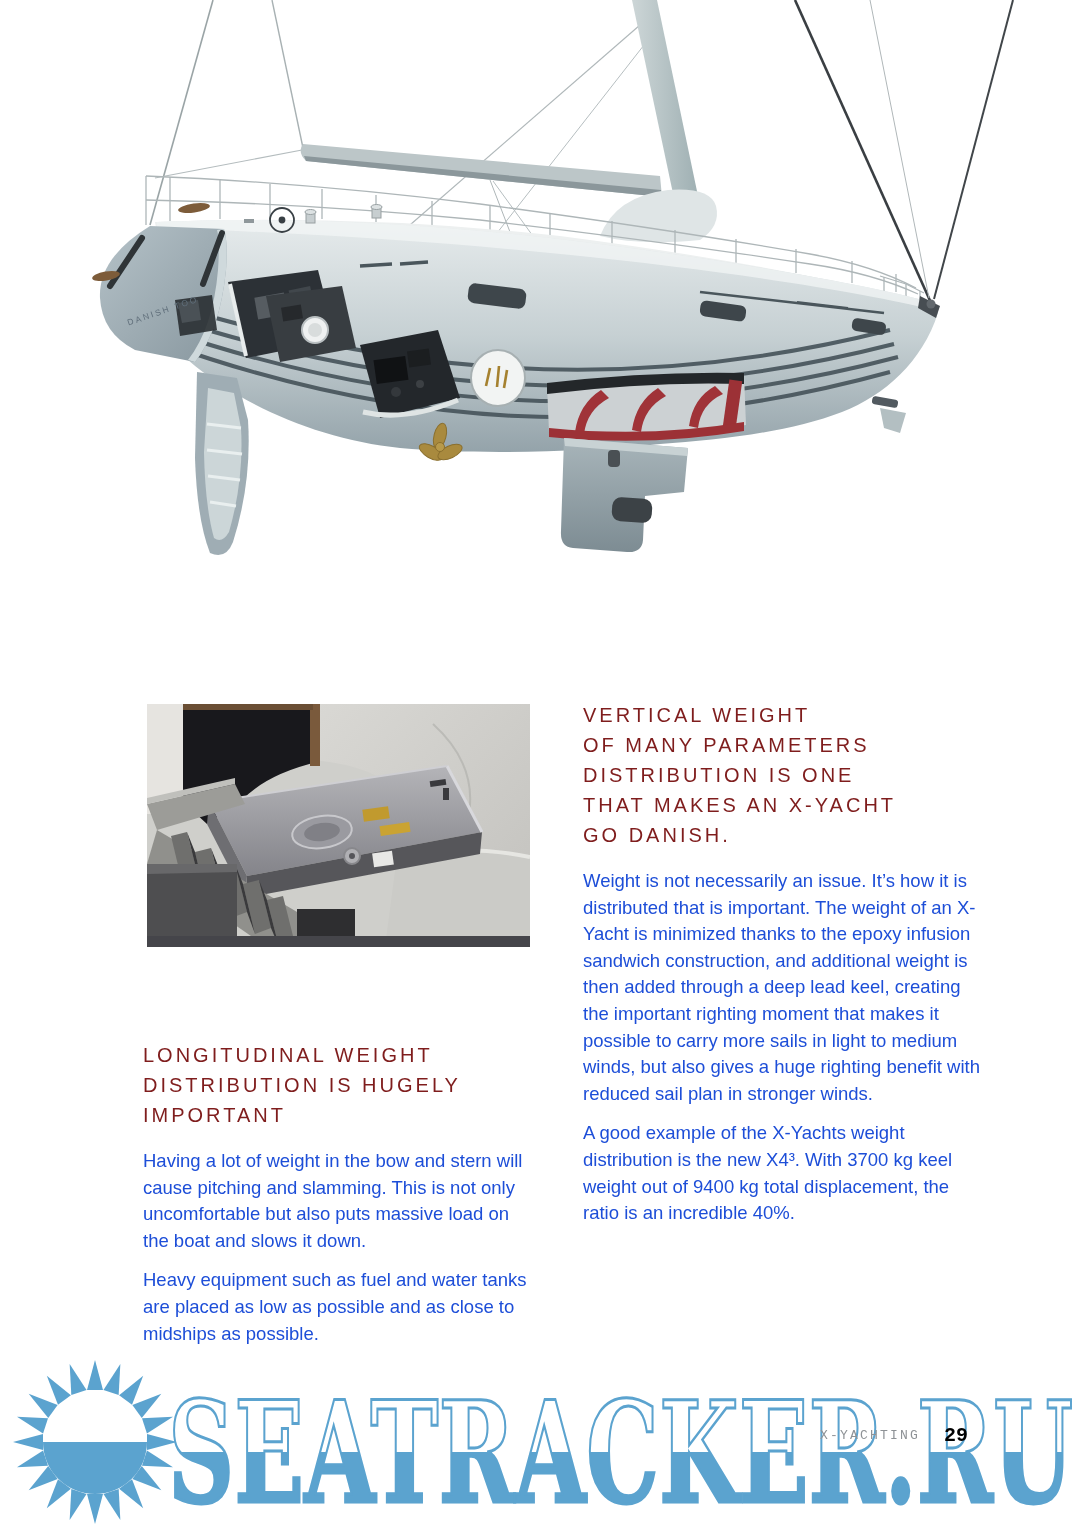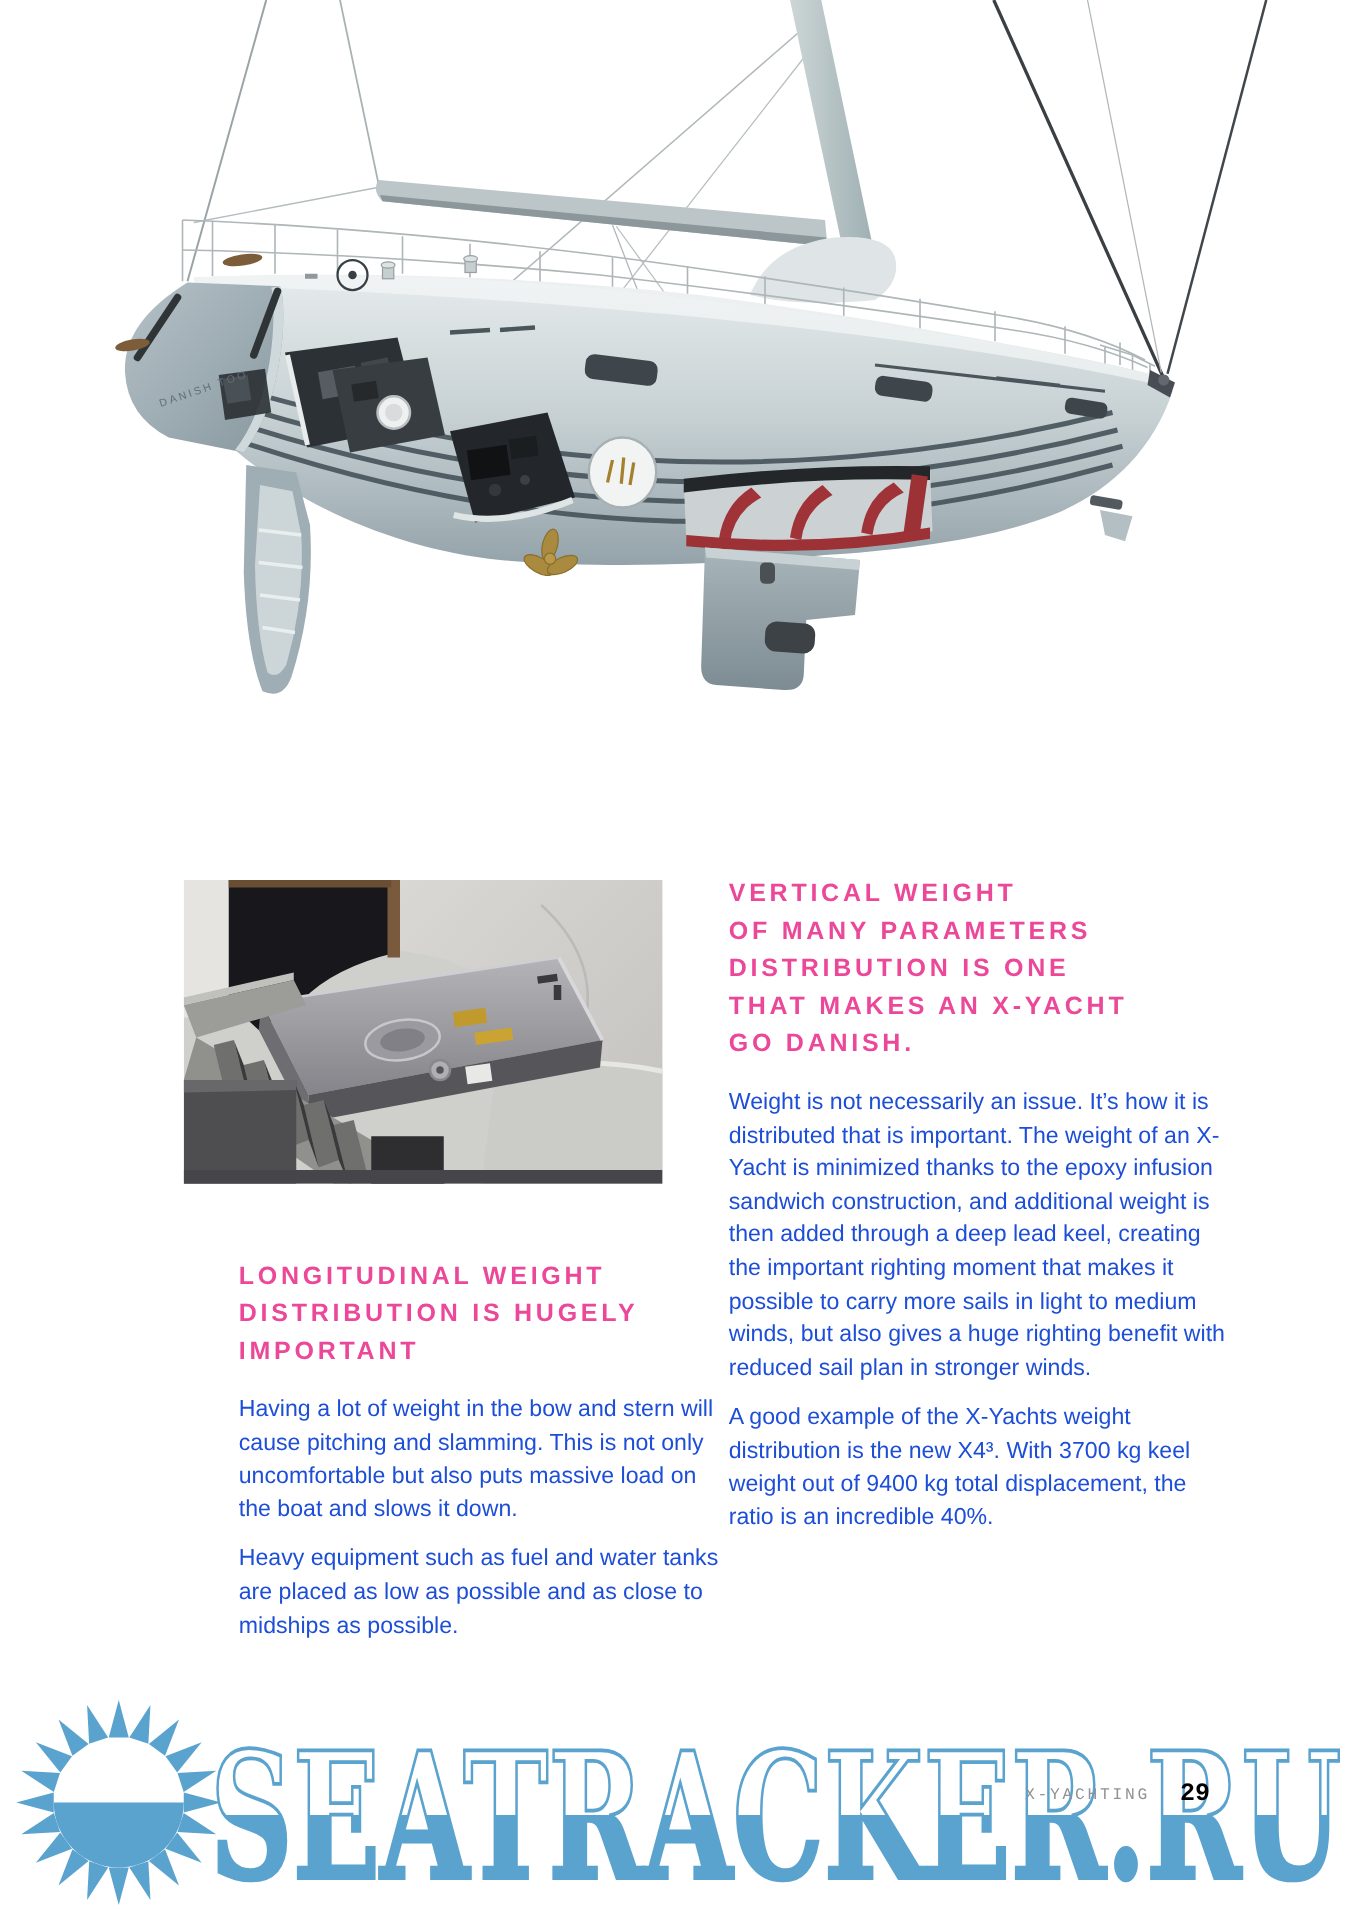--- a/index.html
+++ b/index.html
@@ -5,24 +5,24 @@
   html,body{margin:0;padding:0;background:#ffffff;}
   .page{
     position:relative;width:1080px;height:1527px;margin:0 auto;
     background:#ffffff;overflow:hidden;
     font-family:"Liberation Sans",sans-serif;color:#40454c;
   }
   .fig{position:absolute;}
   .fig svg{display:block;}
 
   .col{position:absolute;width:392px;}
-  .col-left{left:143px;top:1006px;margin-left:48px;}
+  .col-left{left:143px;top:1040px;}
   .col-right{left:583px;top:700px;width:398px;}
 
-  .headline{font-weight:700;font-size:20px;line-height:30px;letter-spacing:3px;color:#ec4899;}
+  .headline{font-weight:400;font-size:20px;line-height:30px;letter-spacing:3px;color:#7f1d1d;}
   .bodycopy{margin-top:18px;}
   .bodycopy p{margin:0 0 13px 0;font-size:18.5px;line-height:26.6px;color:#1d4ed8;}
 
   .footer{
     position:absolute;left:820px;top:1426px;width:148px;height:18px;
     display:flex;justify-content:space-between;align-items:center;z-index:6;font-family:Liberation Mono, monospace;
   }
   .footer .mag{font-size:13px;letter-spacing:2.2px;color:#8e9296;}
   .footer .pageno{font-size:20px;font-weight:700;color:#000000;text-align:center;}
 

